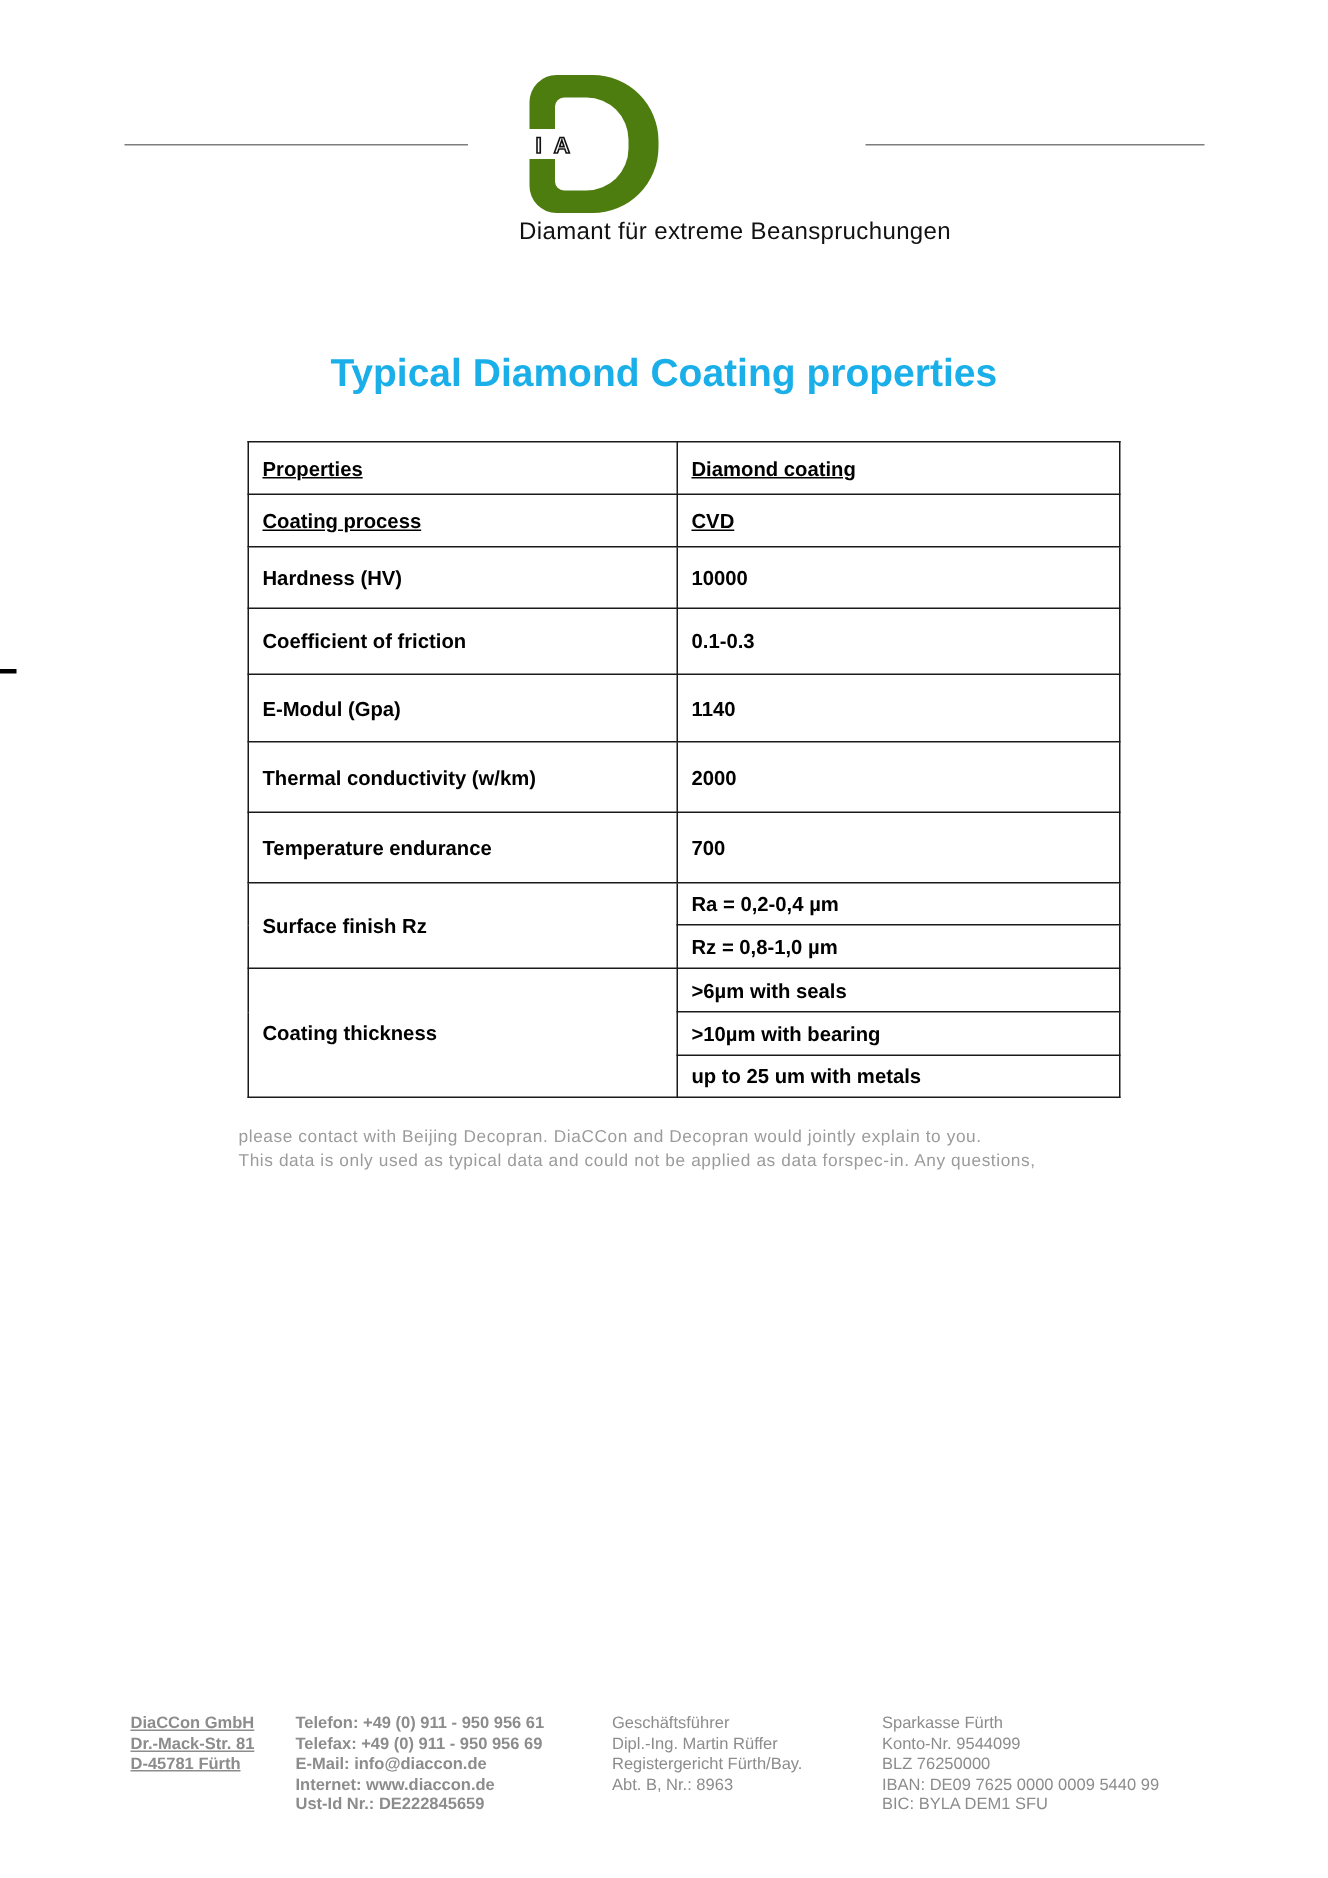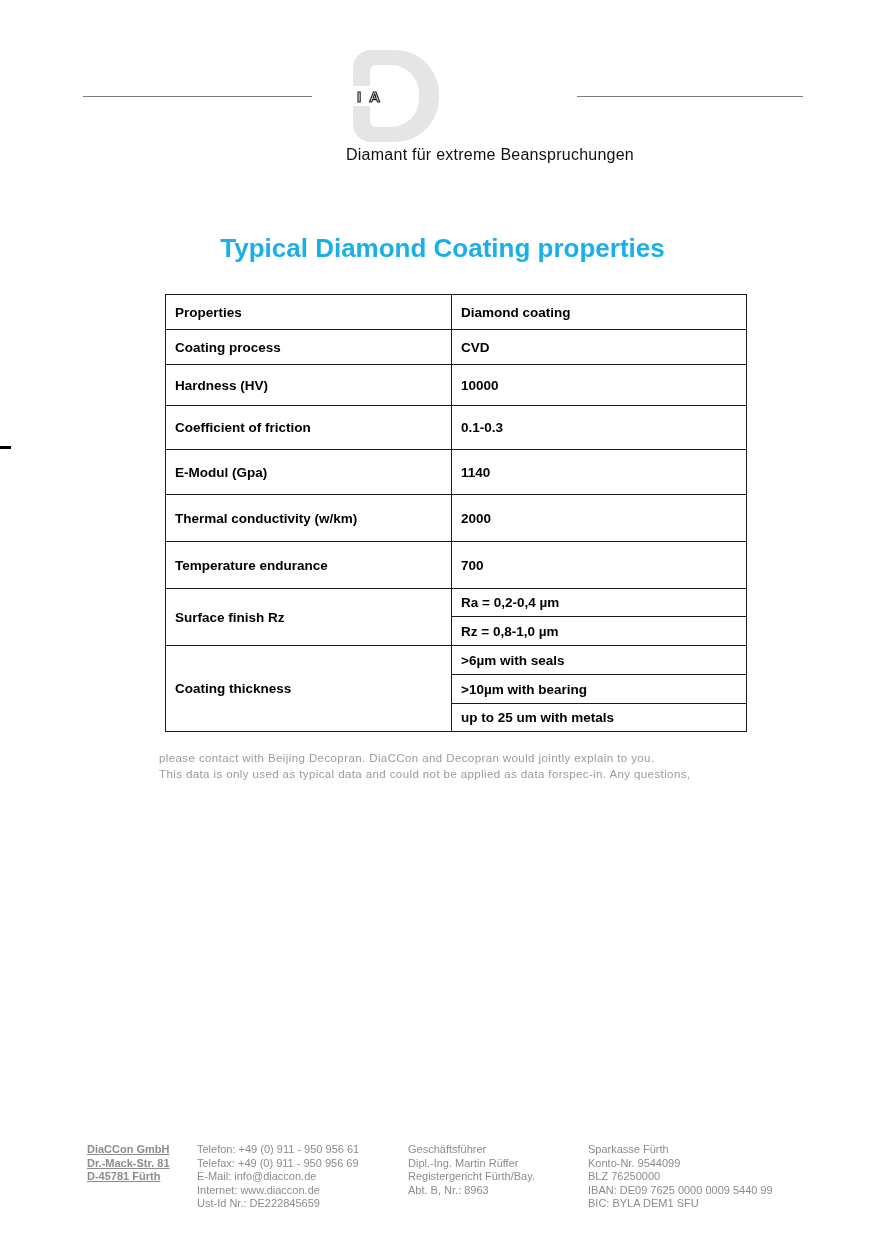--- a/index.html
+++ b/index.html
@@ -10,21 +10,21 @@
 
   
   .rule { position:absolute; height:1px; background:#7d7d7d; }
   .rule-left  { left:83px;  top:96px; width:229px; }
   .rule-right { left:577px; top:96px; width:226px; }
 
   
   .logo { position:absolute; left:351px; top:50px; width:190px; }
   .logo-glyphs { position:relative; width:190px; height:92px; }
   .glyph-d { position:absolute; left:2px; top:0; width:86px; height:92px;
-             background:#e5e5e5; border-radius:18px 44px 44px 18px; }
+             background:#4d7c0f; border-radius:18px 44px 44px 18px; }
   .d-inner { position:absolute; left:17px; top:15px; width:49px; height:62px;
              background:#fff; border-radius:6px 28px 28px 6px; }
   .d-band  { position:absolute; left:-1px; top:36px; width:48px; height:20px; background:#fff; }
   .glyph-c { position:absolute; left:95px; top:0; width:88px; height:92px;
              background:#141414; border-radius:25px; }
   .c-inner { position:absolute; left:13px; top:13px; width:62px; height:66px;
              background:#fff; border-radius:13px; }
   .c-blue  { position:absolute; left:5px; top:4px; right:5px; bottom:4px;
              border:9px solid #2d9bde; border-radius:11px; }
   .c-band  { position:absolute; right:-1px; top:36px; width:57px; height:20px; background:#fff; }
@@ -40,33 +40,33 @@
                font-size:26px; font-weight:700; color:#1bafe9; }
 
   
   .props-table { position:absolute; left:165px; top:294px; border-collapse:collapse;
                  table-layout:fixed; width:553px; }
   .props-table td { border:1.5px solid #1a1a1a; font-weight:700; font-size:13.5px;
                     color:#000; padding:0 4px 0 9px; vertical-align:middle;
                     overflow:hidden; white-space:nowrap; }
   .col-prop { width:272px; }
   .col-val  { width:281px; }
-  tr.h35 { height:35px; } tr.h41 { height:41px; } tr.h44 { height:44px; }
+  tr.h35 { height:35px;text-decoration:underline; } tr.h41 { height:41px; } tr.h44 { height:44px; }
   tr.h45 { height:45px; } tr.h47 { height:47px; } tr.h28 { height:28px; }
   tr.h29 { height:29px; }
 
   
   .footnote { position:absolute; left:159px; top:750px; width:600px;
               font-size:11.5px; color:#9b9b9b; letter-spacing:0.4px; line-height:16px; }
 
   
   .footer-col { position:absolute; top:1143px; font-size:11px; color:#8c8c8c;
                 line-height:13.5px; white-space:nowrap; }
   .footer-col.bold { font-weight:700; }
-  .fc1 { left:87px;text-decoration:underline; } .fc2 { left:197px; } .fc3 { left:408px; } .fc4 { left:588px; }
+  .fc1 { left:87px;text-decoration:underline; } .fc2 { left:197px;font-weight:bold; } .fc3 { left:408px; } .fc4 { left:588px; }
 </style>
 </head>
 <body>
 
 <div class="page">
 
   <div class="rule rule-left"></div>
   <div class="rule rule-right"></div>
 
   <div class="logo">

